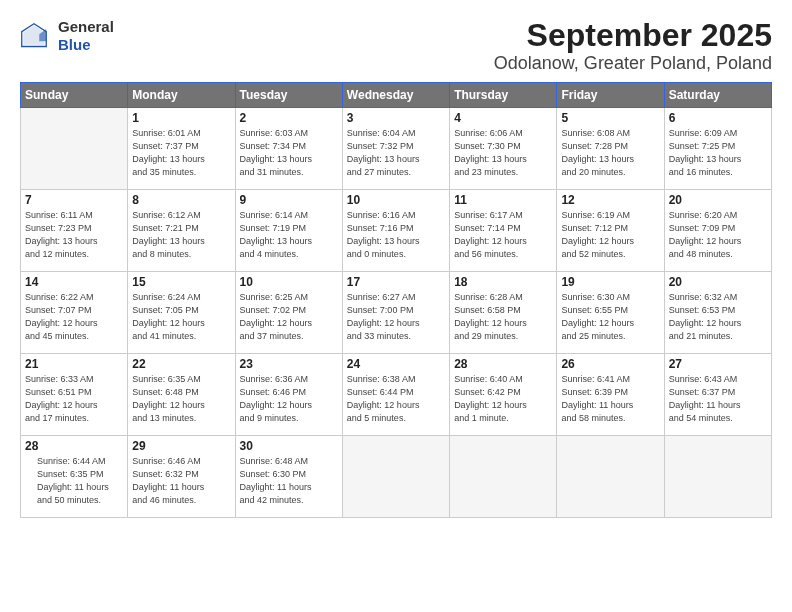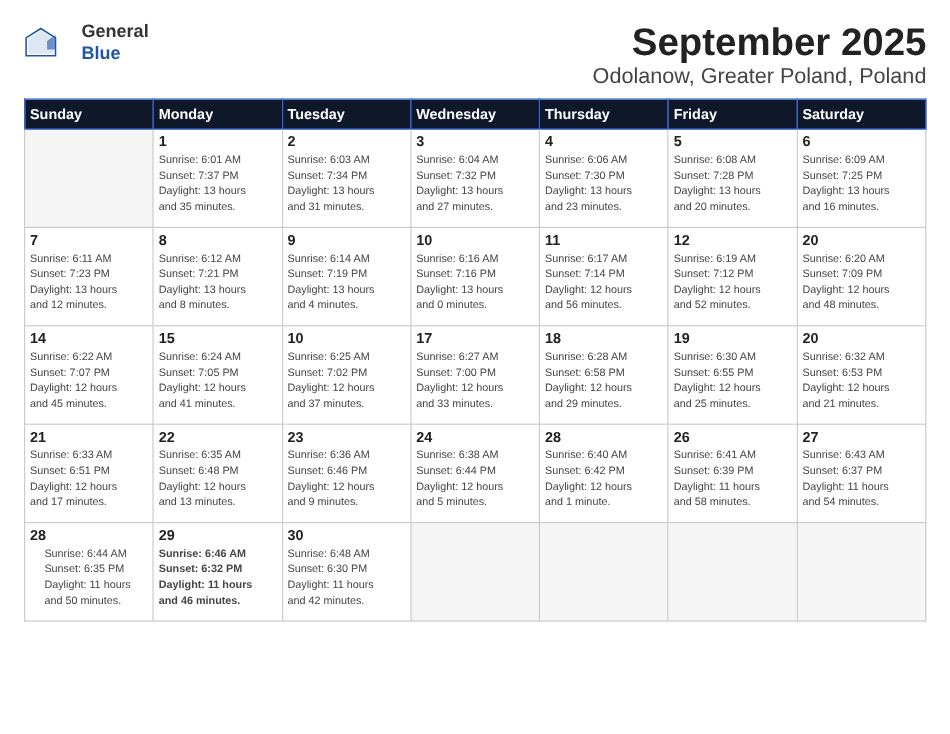--- a/index.html
+++ b/index.html
@@ -19,21 +19,21 @@
     }
     .header {
       display: flex;
       align-items: flex-start;
       justify-content: space-between;
       margin-bottom: 8px;
     }
     .logo {
       display: flex;
       align-items: center;
-      gap: 20px;
+      gap: 10px;
     }
     .logo-text {
       display: flex;
       flex-direction: column;
       line-height: 1.2;
     }
     .logo-general {
       font-size: 15px;
       font-weight: bold;
       color: #333;
@@ -59,21 +59,21 @@
     .subtitle {
       font-size: 18px;
       color: #444;
     }
     table {
       width: 100%;
       border-collapse: collapse;
       table-layout: fixed;
     }
     th {
-      background-color: #0f172a;
+      background-color: #737373;
       color: #fff;
       font-size: 12px;
       font-weight: bold;
       padding: 5px 4px;
       text-align: left;
       border: 1px solid #3366dd;
     }
     td {
       vertical-align: top;
       border: 1px solid #ccc;
@@ -335,21 +335,21 @@
         <tr>
           <td>
             <span class="day-num">28</span>
             <div class="day-detail" style="white-space: pre-line; margin-left: 12px;">Sunrise: 6:44 AM
 Sunset: 6:35 PM
 Daylight: 11 hours
 and 50 minutes.</div>
           </td>
           <td>
             <span class="day-num">29</span>
-            <div class="day-detail" style="white-space: pre-line; font-weight: bold;">Sunrise: 6:46 AM
+            <div class="day-detail" style="white-space: pre-line;">Sunrise: 6:46 AM
 Sunset: 6:32 PM
 Daylight: 11 hours
 and 46 minutes.</div>
           </td>
           <td>
             <span class="day-num">30</span>
             <div class="day-detail" style="white-space: pre-line;">Sunrise: 6:48 AM
 Sunset: 6:30 PM
 Daylight: 11 hours
 and 42 minutes.</div>

